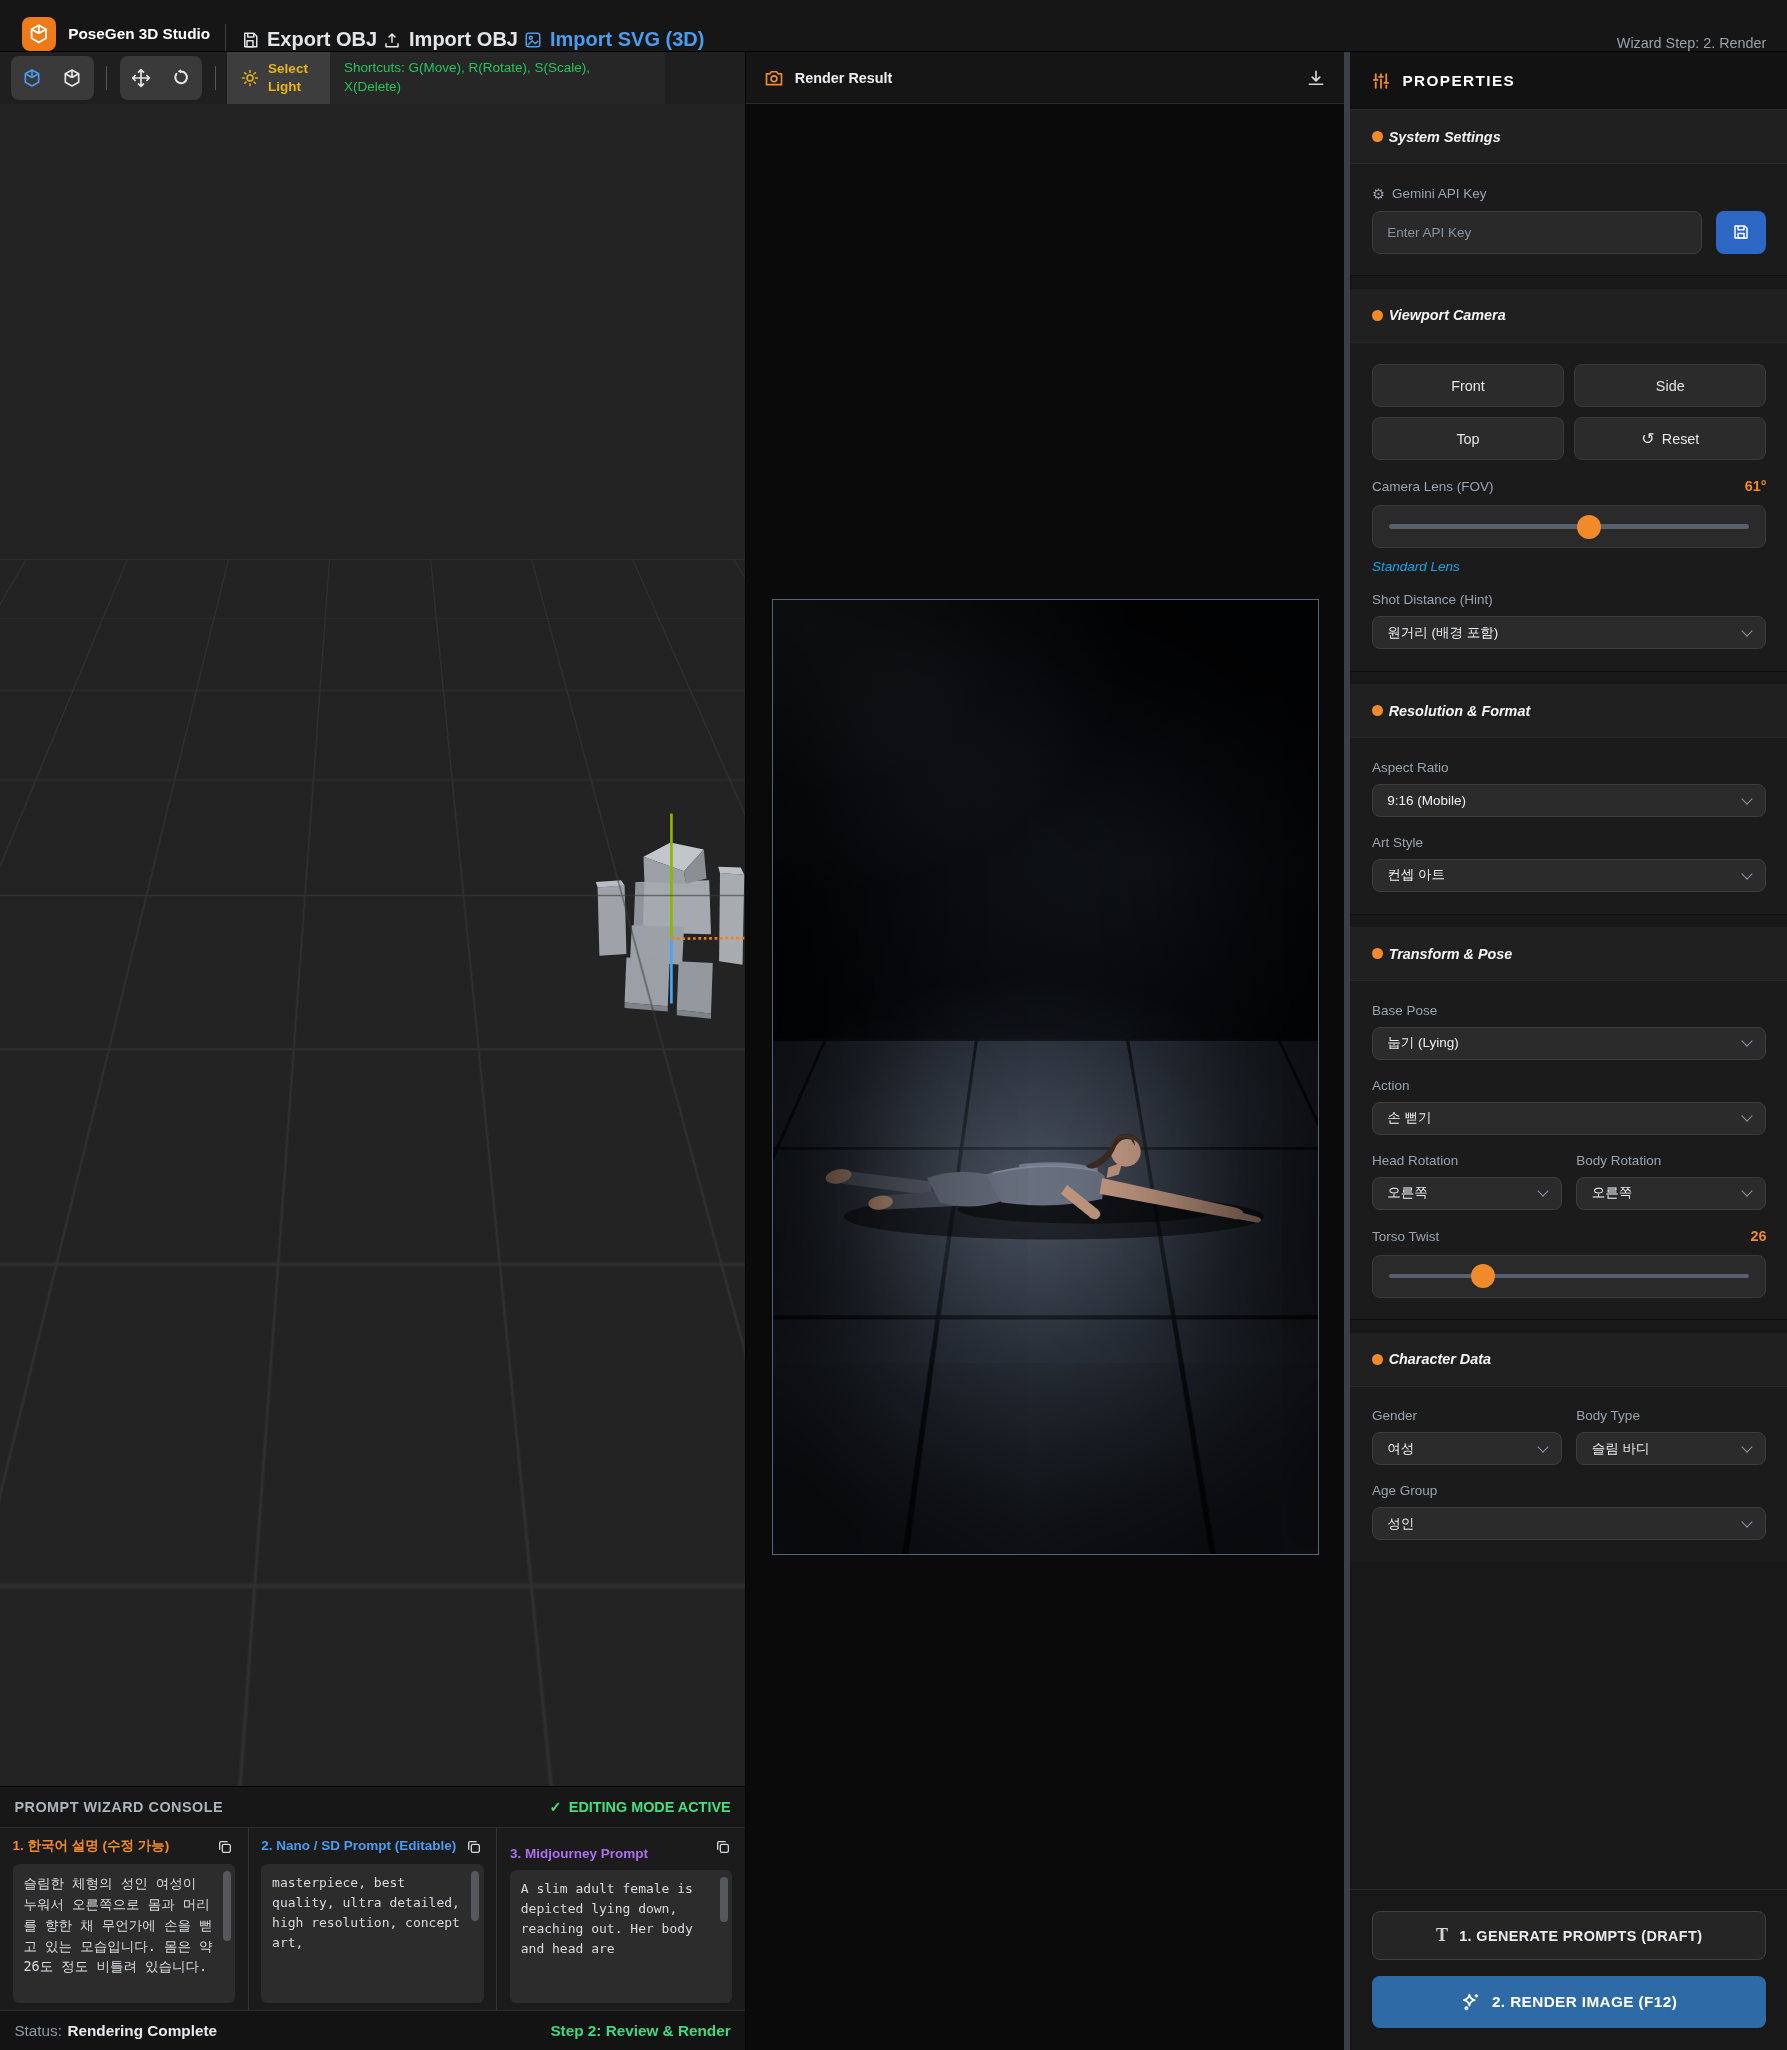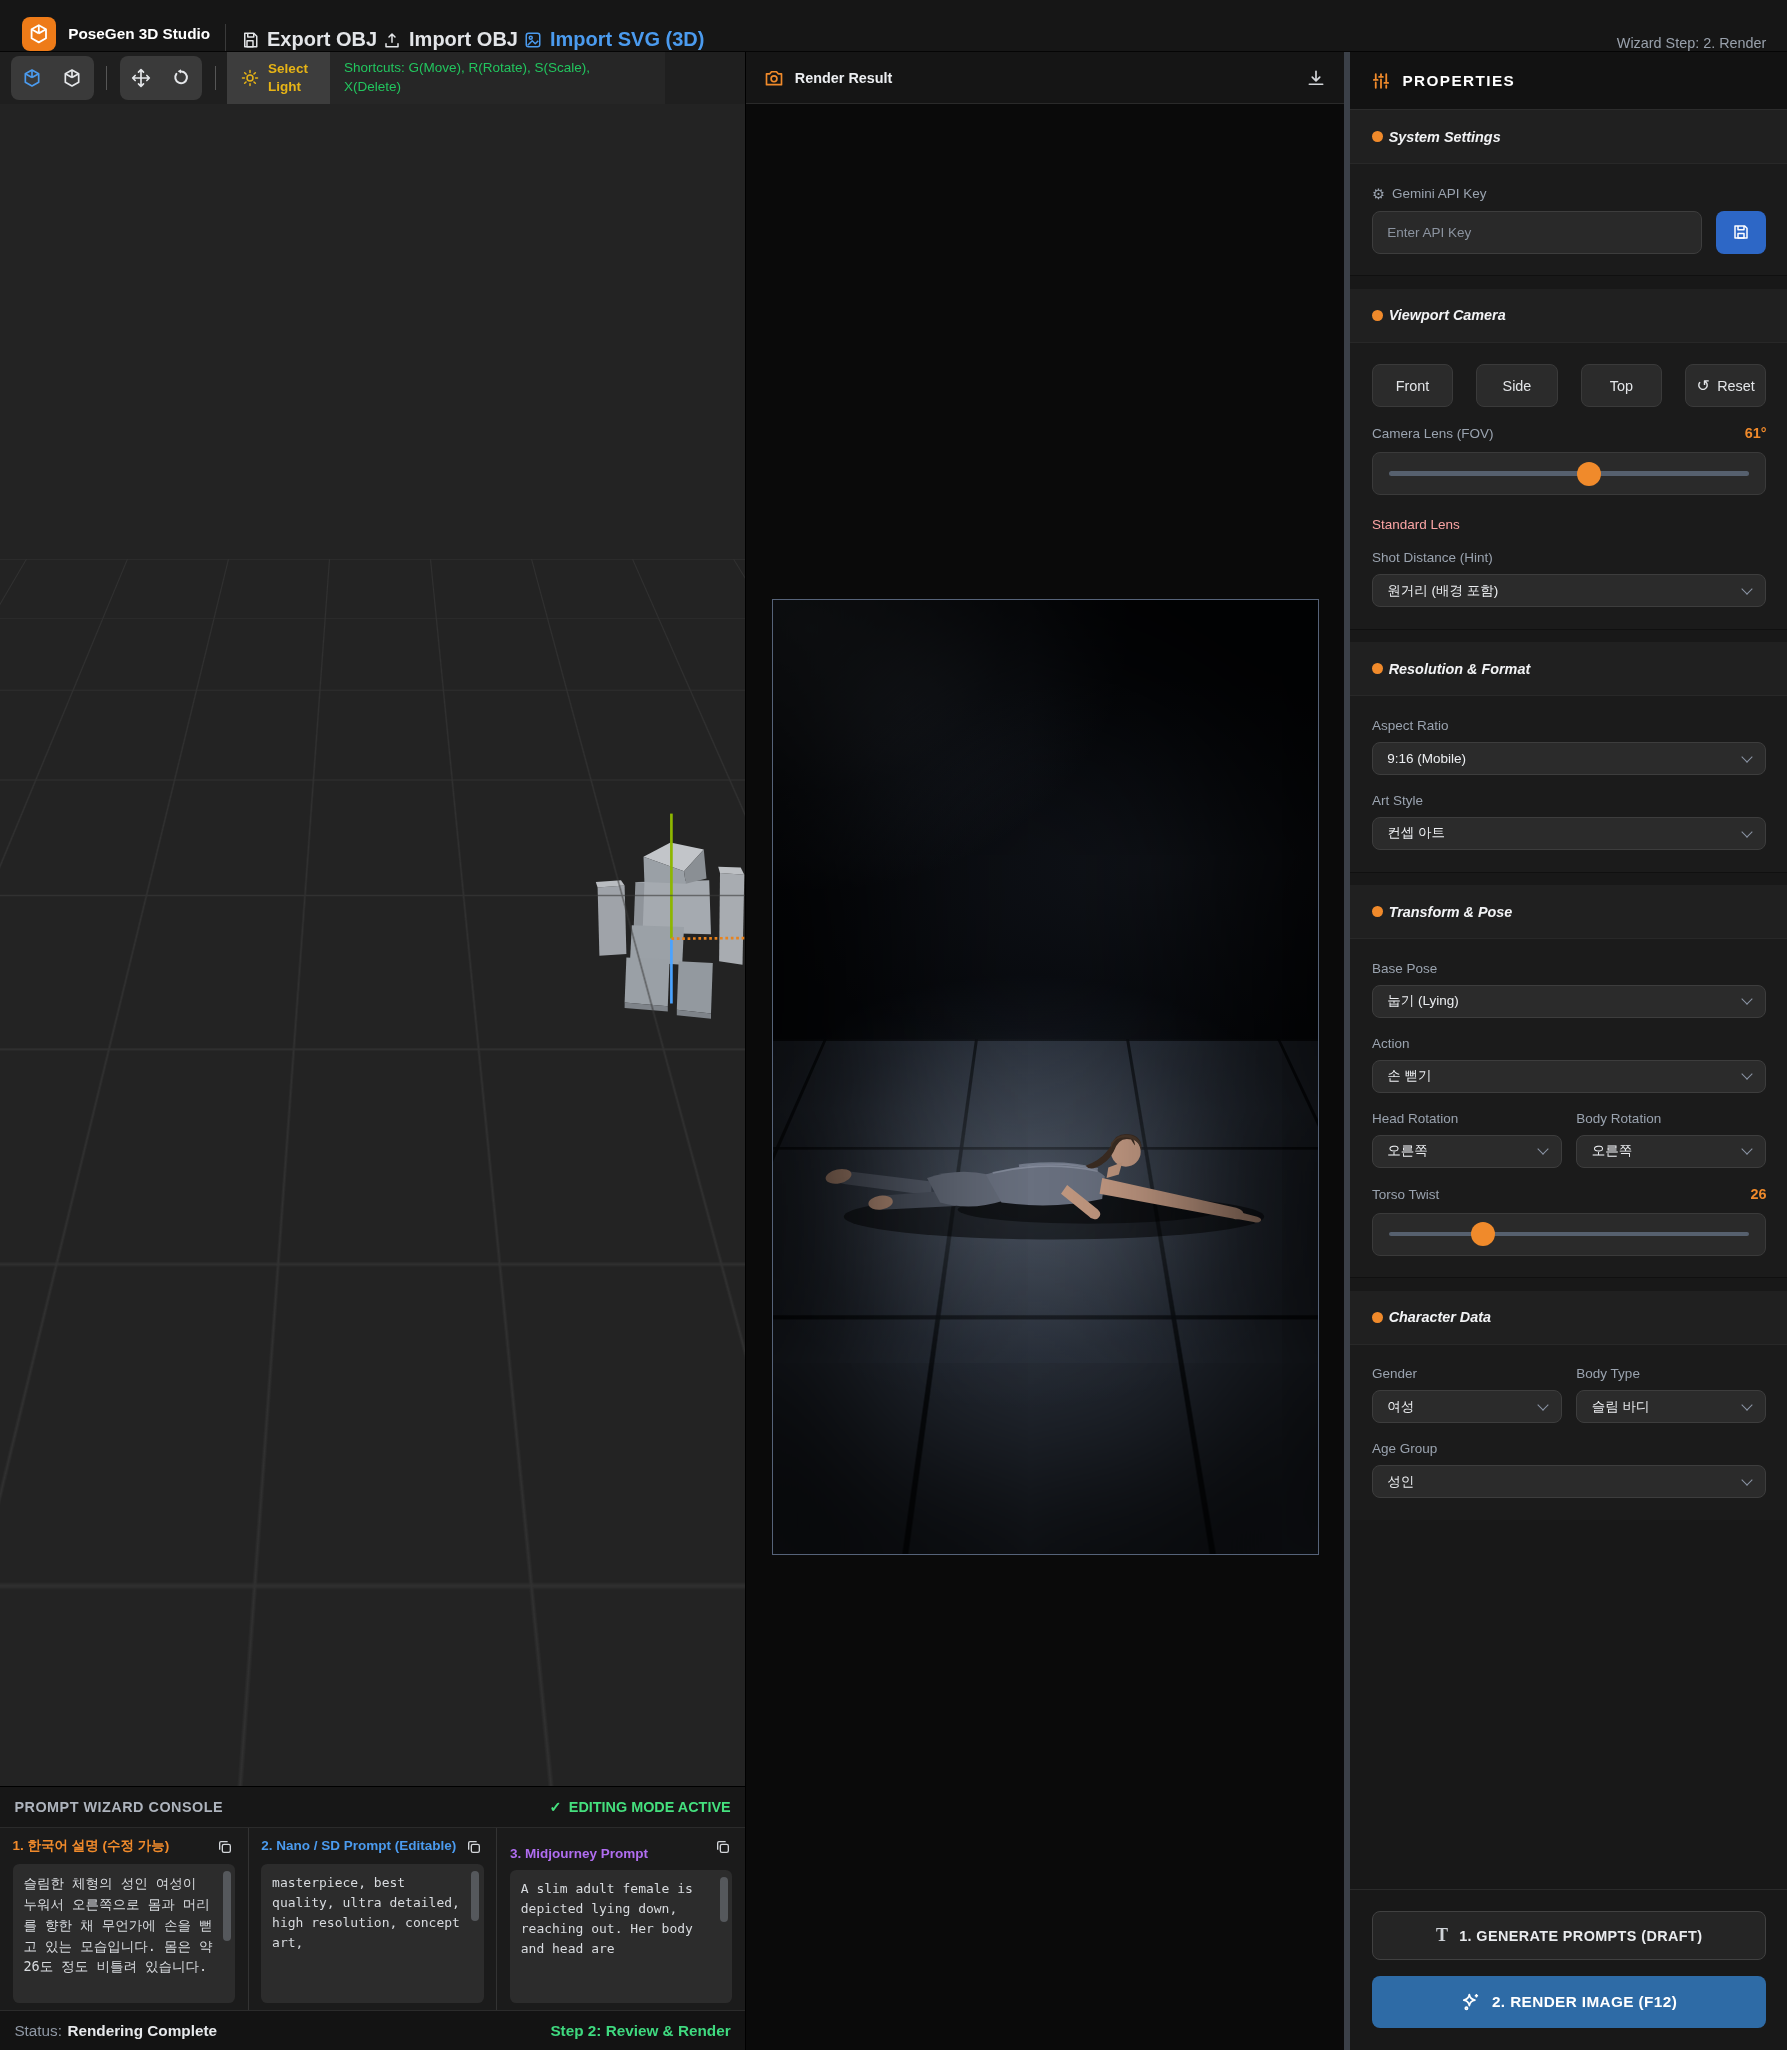--- a/index.html
+++ b/index.html
@@ -123,36 +123,36 @@
   .row { display:flex; gap:14.4px; }
   .row > div { flex:1; min-width:0; }
   .mt { margin-top:18px; }
 
   .text-input { width:100%; height:43px; background:#292929; border:0.9px solid #3d3d3d; border-radius:8px;
                 color:#e7e9ec; font-size:13.5px; padding:0 14.4px; outline:none; font-family:inherit; }
   .text-input::placeholder { color:#8b939f; }
   .save-key-btn { width:50px; height:43px; flex:0 0 50px; background:#2d67c6; border:none; border-radius:8px;
                   display:flex; align-items:center; justify-content:center; cursor:pointer; }
 
-  .btn-grid { display:grid; grid-template-columns:1fr 1fr 1fr 1fr; gap:23px; }
+  .btn-grid { display:grid; grid-template-columns:1fr 1fr; gap:10px; }
   .cam-btn { height:43px; background:#2b2b2b; border:0.9px solid #3a3a3a; border-radius:8px; color:#e3e5e8;
              font-size:14.4px; font-family:inherit; cursor:pointer; display:flex; align-items:center;
              justify-content:center; gap:7.2px; }
   .reset-glyph { font-size:16px; }
 
   .label-row { display:flex; justify-content:space-between; align-items:baseline; }
   .accent-val { color:#f08a2b; font-size:14.4px; font-weight:bold; }
   .range-box { height:43px; background:#2a2a2a; border:0.9px solid #3a3a3a; border-radius:8px;
                position:relative; cursor:pointer; }
   .range-track { position:absolute; left:16px; right:16px; top:50%; height:4.5px; margin-top:-2.3px;
                  background:#56606e; border-radius:2.7px; }
   .range-thumb { position:absolute; width:24px; height:24px; border-radius:50%; background:#f08a2b;
                  top:50%; transform:translate(-50%,-50%); }
   .pos-fov { left:55%; } .pos-twist { left:28%; }
-  .hint { color:#fca5a5; font-size:13.5px; margin-top:22px; }
+  .hint { color:#0ea5e9; font-size:13.5px; margin-top:11px;font-style:italic; }
 
   .select { height:33px; background:#2b2b2b; border:0.9px solid #3d3d3d; border-radius:8px;
             display:flex; align-items:center; justify-content:space-between; padding:0 14.4px; cursor:pointer; }
   .select-value { font-size:13.5px; color:#eceef1; white-space:nowrap; overflow:hidden; }
   .chev { width:8px; height:8px; border-right:1.8px solid #8b95a5; border-bottom:1.8px solid #8b95a5;
           transform:rotate(45deg); margin-top:-3.6px; flex:0 0 auto; }
 
   .props-actions { margin-top:auto; border-top:0.9px solid #2a2a2a; background:#181818; padding:21.6px; }
   .gen-btn { width:100%; height:49px; background:#252525; border:0.9px solid #414141; border-radius:8px;
              color:#e9ebee; font-size:14.4px; font-weight:bold; font-family:inherit; letter-spacing:0.4px;

